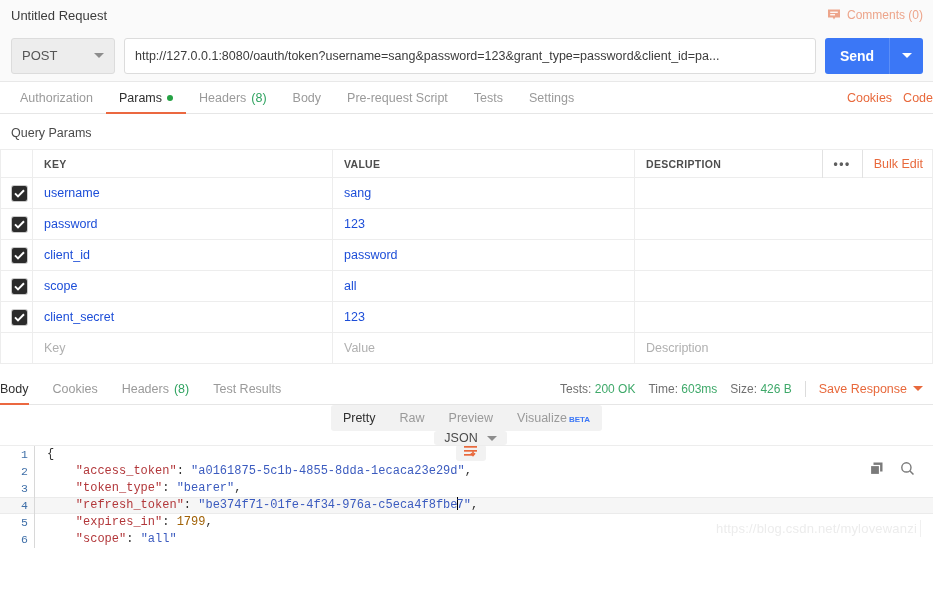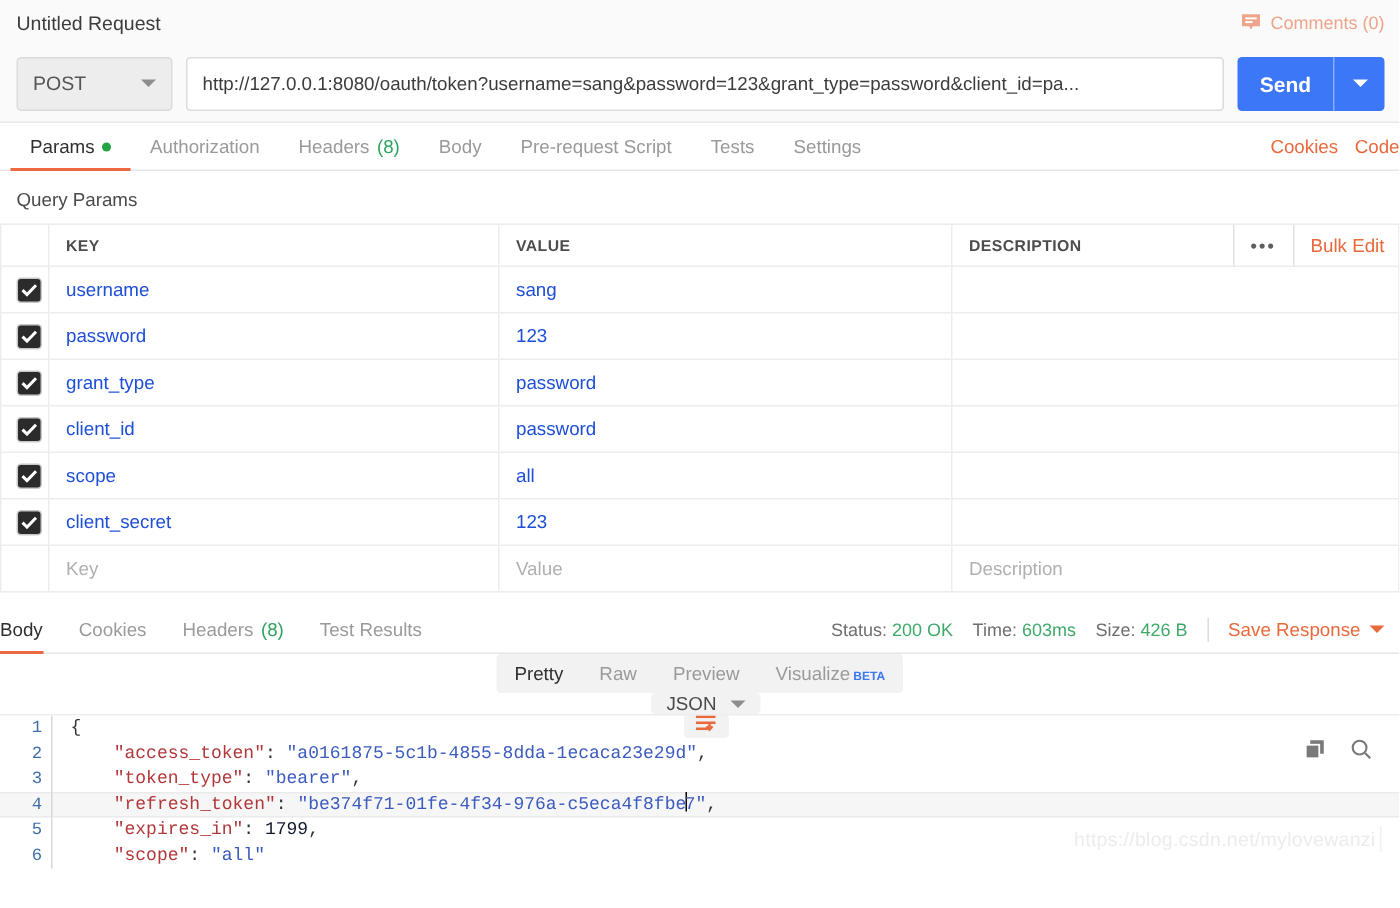--- a/index.html
+++ b/index.html
@@ -198,21 +198,21 @@
   .code-row { display: flex; align-items: flex-start; height: 17px; }
   .code-row.hl { background: #f6f6f6; box-shadow: inset 0 1px 0 #ebebeb, inset 0 -1px 0 #ebebeb; }
   .ln {
     width: 34px; text-align: right; padding-right: 6px;
     color: #3f6fa8; font-size: 11.5px; flex: none;
   }
   .fold { width: 1px; background: #d8d8d8; height: 17px; flex: none; margin-right: 0; }
   .ctext { padding-left: 12px; white-space: pre; }
   .k { color: #b2373a; }
   .s { color: #3b5bbf; }
-  .n { color: #0f172a; }
+  .n { color: #a16207; }
   .p { color: #333; }
   .cursor {
     display: inline-block; width: 1px; height: 13px; background: #000;
     vertical-align: -2px; margin: 0 -1px;
   }
   .watermark {
     position: absolute; right: 12px; bottom: 12px;
     color: #ececec; font-size: 13px; letter-spacing: .2px;
     font-family: "Liberation Sans", sans-serif;
     border-right: 1px solid #f0f0f0; padding-right: 3px;
@@ -247,26 +247,26 @@
     </div>
     <div class="sendgrp">
       <div class="send-btn">Send</div>
       <div class="send-caret">
         <span class="caret"></span>
       </div>
     </div>
   </div>
 
   <div class="reqtabs">
+    <div class="rtab">
+      <span>Authorization</span>
+    </div>
     <div class="rtab active">
       <span>Params</span>
       <span class="dot"></span>
-    </div>
-    <div class="rtab">
-      <span>Authorization</span>
     </div>
     <div class="rtab">
       <span>Headers</span>
       <span class="count">(8)</span>
     </div>
     <div class="rtab">
       <span>Body</span>
     </div>
     <div class="rtab">
       <span>Pre-request Script</span>
@@ -332,56 +332,44 @@
         <td class="cell"></td>
       </tr>
       <tr>
         <td class="chk">
           <span class="checkbox">
             <svg width="11" height="9" viewBox="0 0 11 9">
                 <path d="M1 4.4L4 7.4 10 1.2" stroke="#fff" stroke-width="2" fill="none"></path>
               </svg>
           </span>
         </td>
-        <td class="cell">grant_type</td>
+        <td class="cell">client_id</td>
         <td class="cell">password</td>
         <td class="cell"></td>
       </tr>
       <tr>
         <td class="chk">
           <span class="checkbox">
             <svg width="11" height="9" viewBox="0 0 11 9">
                 <path d="M1 4.4L4 7.4 10 1.2" stroke="#fff" stroke-width="2" fill="none"></path>
               </svg>
           </span>
         </td>
-        <td class="cell">client_id</td>
-        <td class="cell">password</td>
+        <td class="cell">scope</td>
+        <td class="cell">all</td>
         <td class="cell"></td>
       </tr>
       <tr>
         <td class="chk">
           <span class="checkbox">
             <svg width="11" height="9" viewBox="0 0 11 9">
                 <path d="M1 4.4L4 7.4 10 1.2" stroke="#fff" stroke-width="2" fill="none"></path>
               </svg>
           </span>
         </td>
-        <td class="cell">scope</td>
-        <td class="cell">all</td>
-        <td class="cell"></td>
-      </tr>
-      <tr>
-        <td class="chk">
-          <span class="checkbox">
-            <svg width="11" height="9" viewBox="0 0 11 9">
-                <path d="M1 4.4L4 7.4 10 1.2" stroke="#fff" stroke-width="2" fill="none"></path>
-              </svg>
-          </span>
-        </td>
         <td class="cell">client_secret</td>
         <td class="cell">123</td>
         <td class="cell"></td>
       </tr>
       <tr class="placeholder">
         <td class="chk"></td>
         <td class="cell">Key</td>
         <td class="cell">Value</td>
         <td class="cell">Description</td>
       </tr>
@@ -398,21 +386,21 @@
     <div class="rsp-tab">
       <span>Headers</span>
       <span class="count">(8)</span>
     </div>
     <div class="rsp-tab">
       <span>Test Results</span>
     </div>
 
     <div class="meta">
       <span class="meta-item">
-        <span>Status:</span>
+        <span>Tests:</span>
         <b>200 OK</b>
       </span>
       <span class="meta-item">
         <span>Time:</span>
         <b>603ms</b>
       </span>
       <span class="meta-item">
         <span>Size:</span>
         <b>426 B</b>
       </span>

